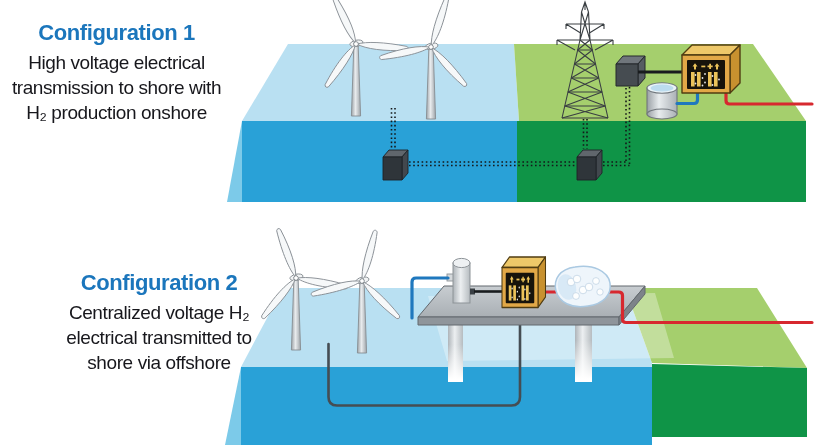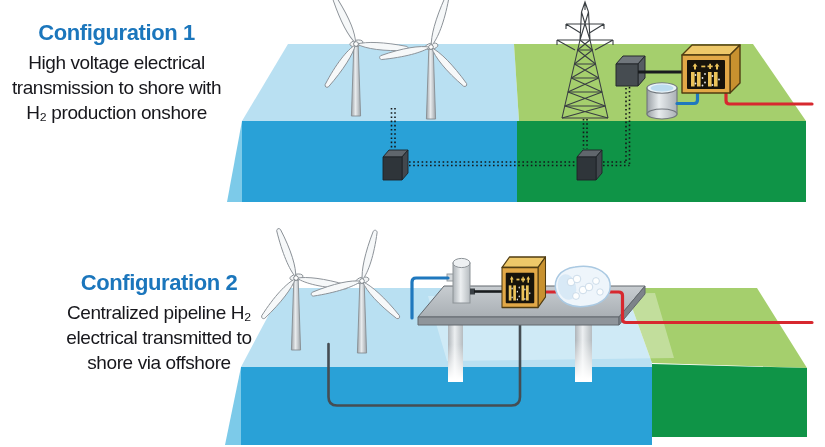--- a/index.html
+++ b/index.html
@@ -18,21 +18,21 @@
 <div class="canvas">
 
   <div class="label-block lb1">
     <div class="config-title">Configuration 1</div>
     <div class="config-line">High voltage electrical</div>
     <div class="config-line">transmission to shore with</div>
     <div class="config-line">H₂ production onshore</div>
   </div>
   <div class="label-block lb2">
     <div class="config-title">Configuration 2</div>
-    <div class="config-line">Centralized pipeline H₂</div>
+    <div class="config-line">Centralized voltage H₂</div>
     <div class="config-line">electrical transmitted to</div>
     <div class="config-line">shore via offshore</div>
   </div>
 
   <svg class="diagram-svg" viewBox="0 0 825 447">
     <defs>
       <linearGradient id="towerGrad" x1="0" y1="0" x2="1" y2="0">
         <stop offset="0" stop-color="#9fa5aa"></stop>
           <stop offset="0.45" stop-color="#e8ebed"></stop>
           <stop offset="1" stop-color="#9fa5aa"></stop>

